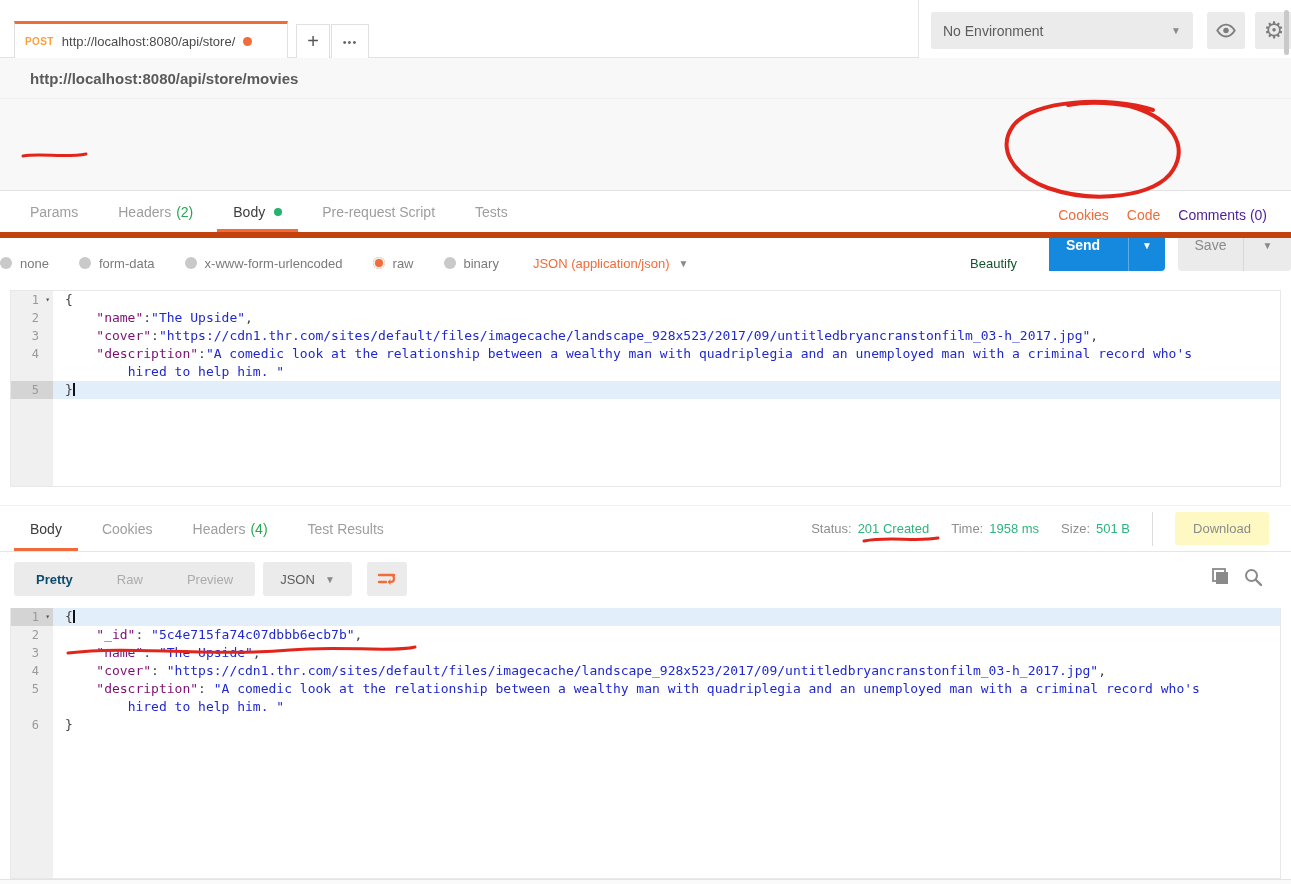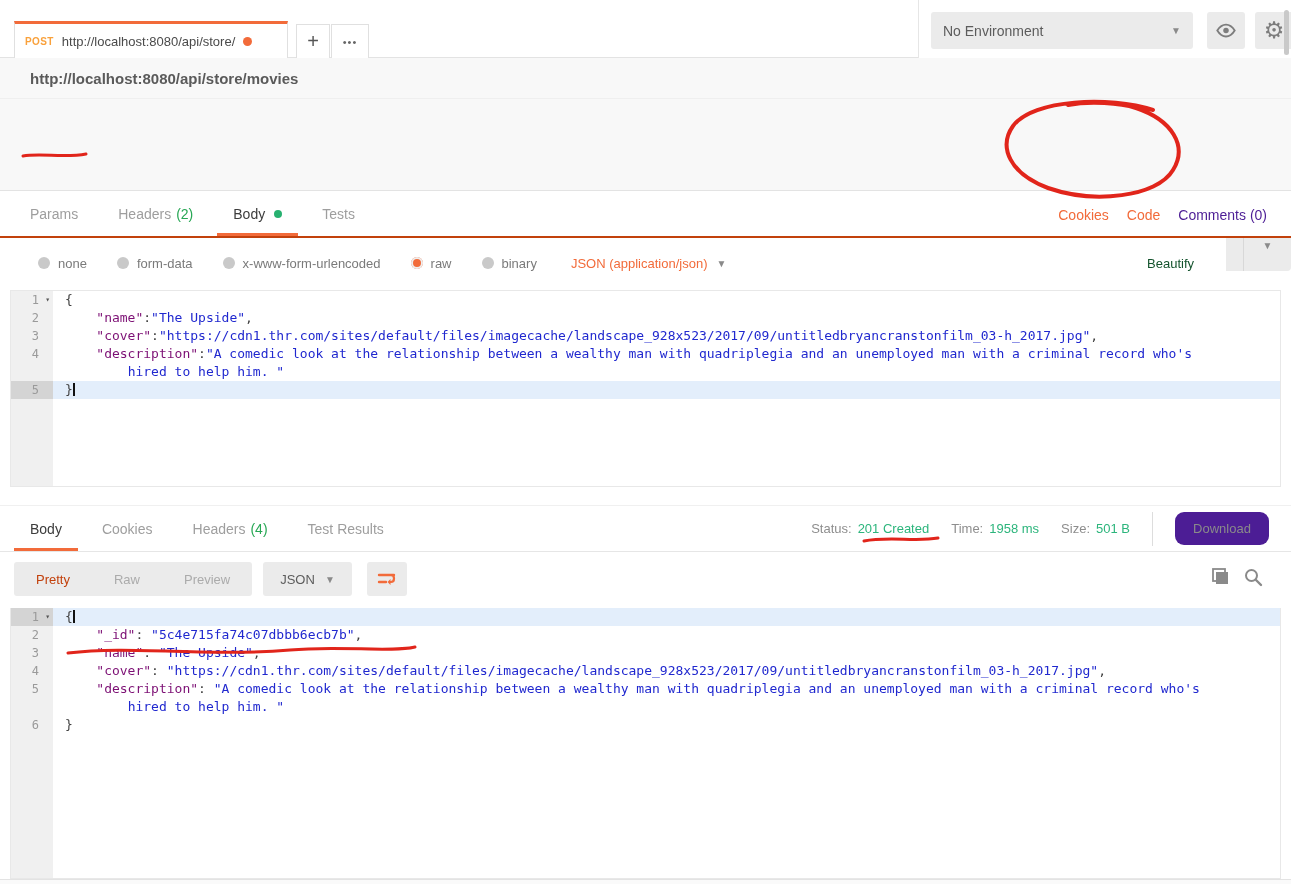--- a/index.html
+++ b/index.html
@@ -46,34 +46,34 @@
     display:flex; align-items:center; justify-content:center; }
   .send-arrow { width:37px; background:#1589dd; border-left:1px solid rgba(255,255,255,.3);
     display:flex; align-items:center; justify-content:center; color:#fff; font-size:10px; }
   .save-group { position:absolute; left:1178px; top:120px; height:52px; display:flex; border-radius:4px; overflow:hidden; cursor:pointer; }
   .save-main { width:65px; background:#ebebeb; color:#8a8a8a; font-size:14px;
     display:flex; align-items:center; justify-content:center; }
   .save-arrow { width:48px; background:#ebebeb; border-left:1px solid #d8d8d8;
     display:flex; align-items:center; justify-content:center; color:#8a8a8a; font-size:10px; }
 
   
-  .rtabs { position:absolute; left:0; top:191px; width:1291px; height:47px; background:#fff; border-bottom:2px solid #c2410c;
+  .rtabs { position:absolute; left:0; top:191px; width:1291px; height:47px; background:#fff; border-bottom:6px solid #c2410c;
     display:flex; align-items:stretch; padding-left:10px; }
   .rtab { position:relative; display:flex; align-items:center; padding:0 20px; font-size:14px; color:#9e9e9e; cursor:pointer; white-space:nowrap; }
   .rtab .cnt { color:#27a754; margin-left:5px; }
   .rtab.active { color:#3c3c3c; }
   .rtab.active::after { content:""; position:absolute; left:4px; right:4px; bottom:0; height:3px; background:#f26b3a; }
   .dot-green { width:8px; height:8px; border-radius:50%; background:#27b170; margin-left:9px; }
   .rlinks { position:absolute; right:24px; top:191px; height:47px; display:flex; align-items:center; gap:18px; }
   .rlink { font-size:14px; color:#f26b3a; cursor:pointer; }
   .rlink.faded { color:#4c1d95; }
 
   
-  .mode-row { position:absolute; left:0; top:238px; width:1226px; height:50px; background:#fff;
-    display:flex; align-items:center; padding-left:38px; gap:30px; }
+  .mode-row { position:absolute; left:0; top:238px; width:1049px; height:50px; background:#fff;
+    display:flex; align-items:center; gap:30px; }
   .mode { display:flex; align-items:center; gap:8px; font-size:13px; color:#7a7a7a; cursor:pointer; }
   .radio { width:12px; height:12px; border-radius:50%; background:#c9c9c9; }
   .radio.sel { background:#f26b3a; box-shadow:0 0 0 2px #eee inset; }
   .ctype { display:flex; align-items:center; gap:9px; font-size:13px; color:#f26b3a; cursor:pointer; margin-left:4px; }
   .beautify { position:absolute; right:32px; font-size:13px; color:#14532d; cursor:pointer; }
 
   
   .editor { position:absolute; left:10px; width:1271px; background:linear-gradient(to right,#f0f0f0 0,#f0f0f0 42px,#ffffff 42px);
     border:1px solid #e8e8e8; font-family:"DejaVu Sans Mono","Liberation Mono",monospace; font-size:13px; overflow:hidden; }
   .editor1 { top:290px; height:197px; }
@@ -91,27 +91,27 @@
   .caret { display:inline-block; width:2px; height:13px; background:#111; vertical-align:-2px; }
 
   
   .resp-head { position:absolute; left:0; top:505px; width:1291px; height:47px; background:#fff;
     border-top:1px solid #f0f0f0; border-bottom:1px solid #e6e6e6; display:flex; align-items:stretch; padding-left:10px; }
   .resp-meta { position:absolute; right:22px; top:505px; height:47px; display:flex; align-items:center; gap:22px; }
   .meta-pair { display:flex; gap:6px; font-size:13px; }
   .meta-pair .lab { color:#8e8e8e; }
   .meta-pair .val { color:#2cb57c; }
   .vdiv { width:1px; height:34px; background:#ddd; }
-  .download-btn { width:94px; height:33px; background:#4c1d95; border-radius:9px; color:#8a8a8a; font-size:13px;
+  .download-btn { width:94px; height:33px; background:#fef9c3; border-radius:3px; color:#8a8a8a; font-size:13px;
     display:flex; align-items:center; justify-content:center; cursor:pointer; }
 
   .resp-toolbar { position:absolute; left:0; top:552px; width:1291px; height:50px; background:#fff; }
   .seg { position:absolute; left:14px; top:10px; height:34px; background:#ebebeb; border-radius:3px; display:flex; align-items:center; }
   .seg .opt { padding:0 22px; font-size:13px; color:#ababab; cursor:pointer; }
-  .seg .opt.active { color:#c2410c; }
+  .seg .opt.active { color:#0c4a6e;font-weight:bold; }
   .fmt-btn { position:absolute; left:263px; top:10px; width:89px; height:34px; background:#ebebeb; border-radius:3px;
     display:flex; align-items:center; justify-content:center; gap:10px; font-size:13px; color:#5c5c5c; cursor:pointer; }
   .wrap-btn { position:absolute; left:367px; top:10px; width:40px; height:34px; background:#ebebeb; border-radius:3px;
     display:flex; align-items:center; justify-content:center; cursor:pointer; }
   .tool-icon { position:absolute; top:15px; cursor:pointer; }
   .copy-icon { left:1210px; }
   .search-icon { left:1243px; }
 
   .bottom-strip { position:absolute; left:0; top:879px; width:1291px; height:5px; background:#fafafa; border-top:1px solid #e3e3e3; }
   .scroll-thumb { position:absolute; right:2px; top:10px; width:5px; height:45px; background:#c9c9c9; border-radius:3px; }
@@ -182,20 +182,23 @@
     </div>
     <div class="rtab">
       <span>Headers</span>
       <span class="cnt">(2)</span>
     </div>
     <div class="rtab active">
       <span>Body</span>
       <span class="dot-green"></span>
     </div>
     <div class="rtab">
+      <span>Pre-request Script</span>
+    </div>
+    <div class="rtab">
       <span>Tests</span>
     </div>
   </div>
   <div class="rlinks">
     <span class="rlink">Cookies</span>
     <span class="rlink">Code</span>
     <span class="rlink faded">Comments (0)</span>
   </div>
 
   <div class="mode-row">

